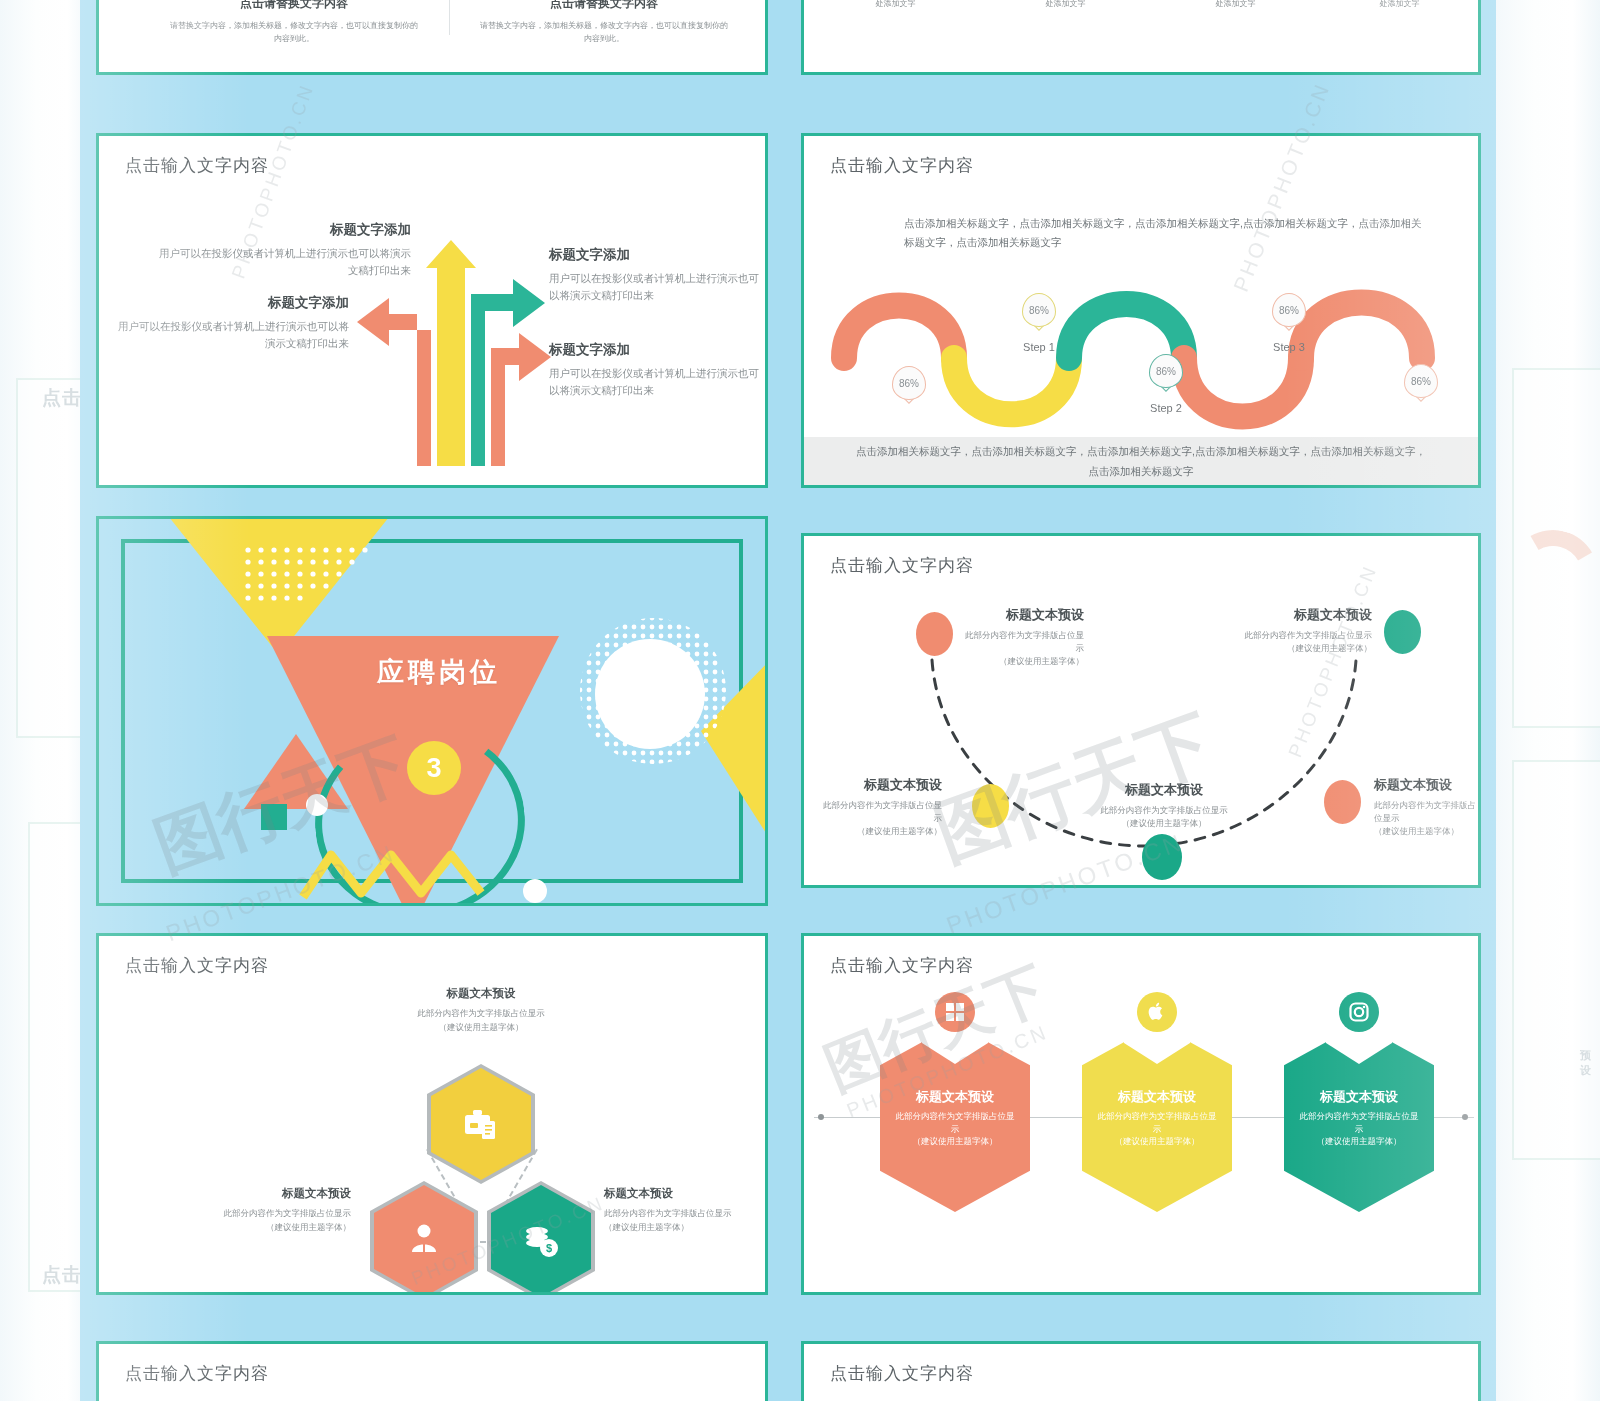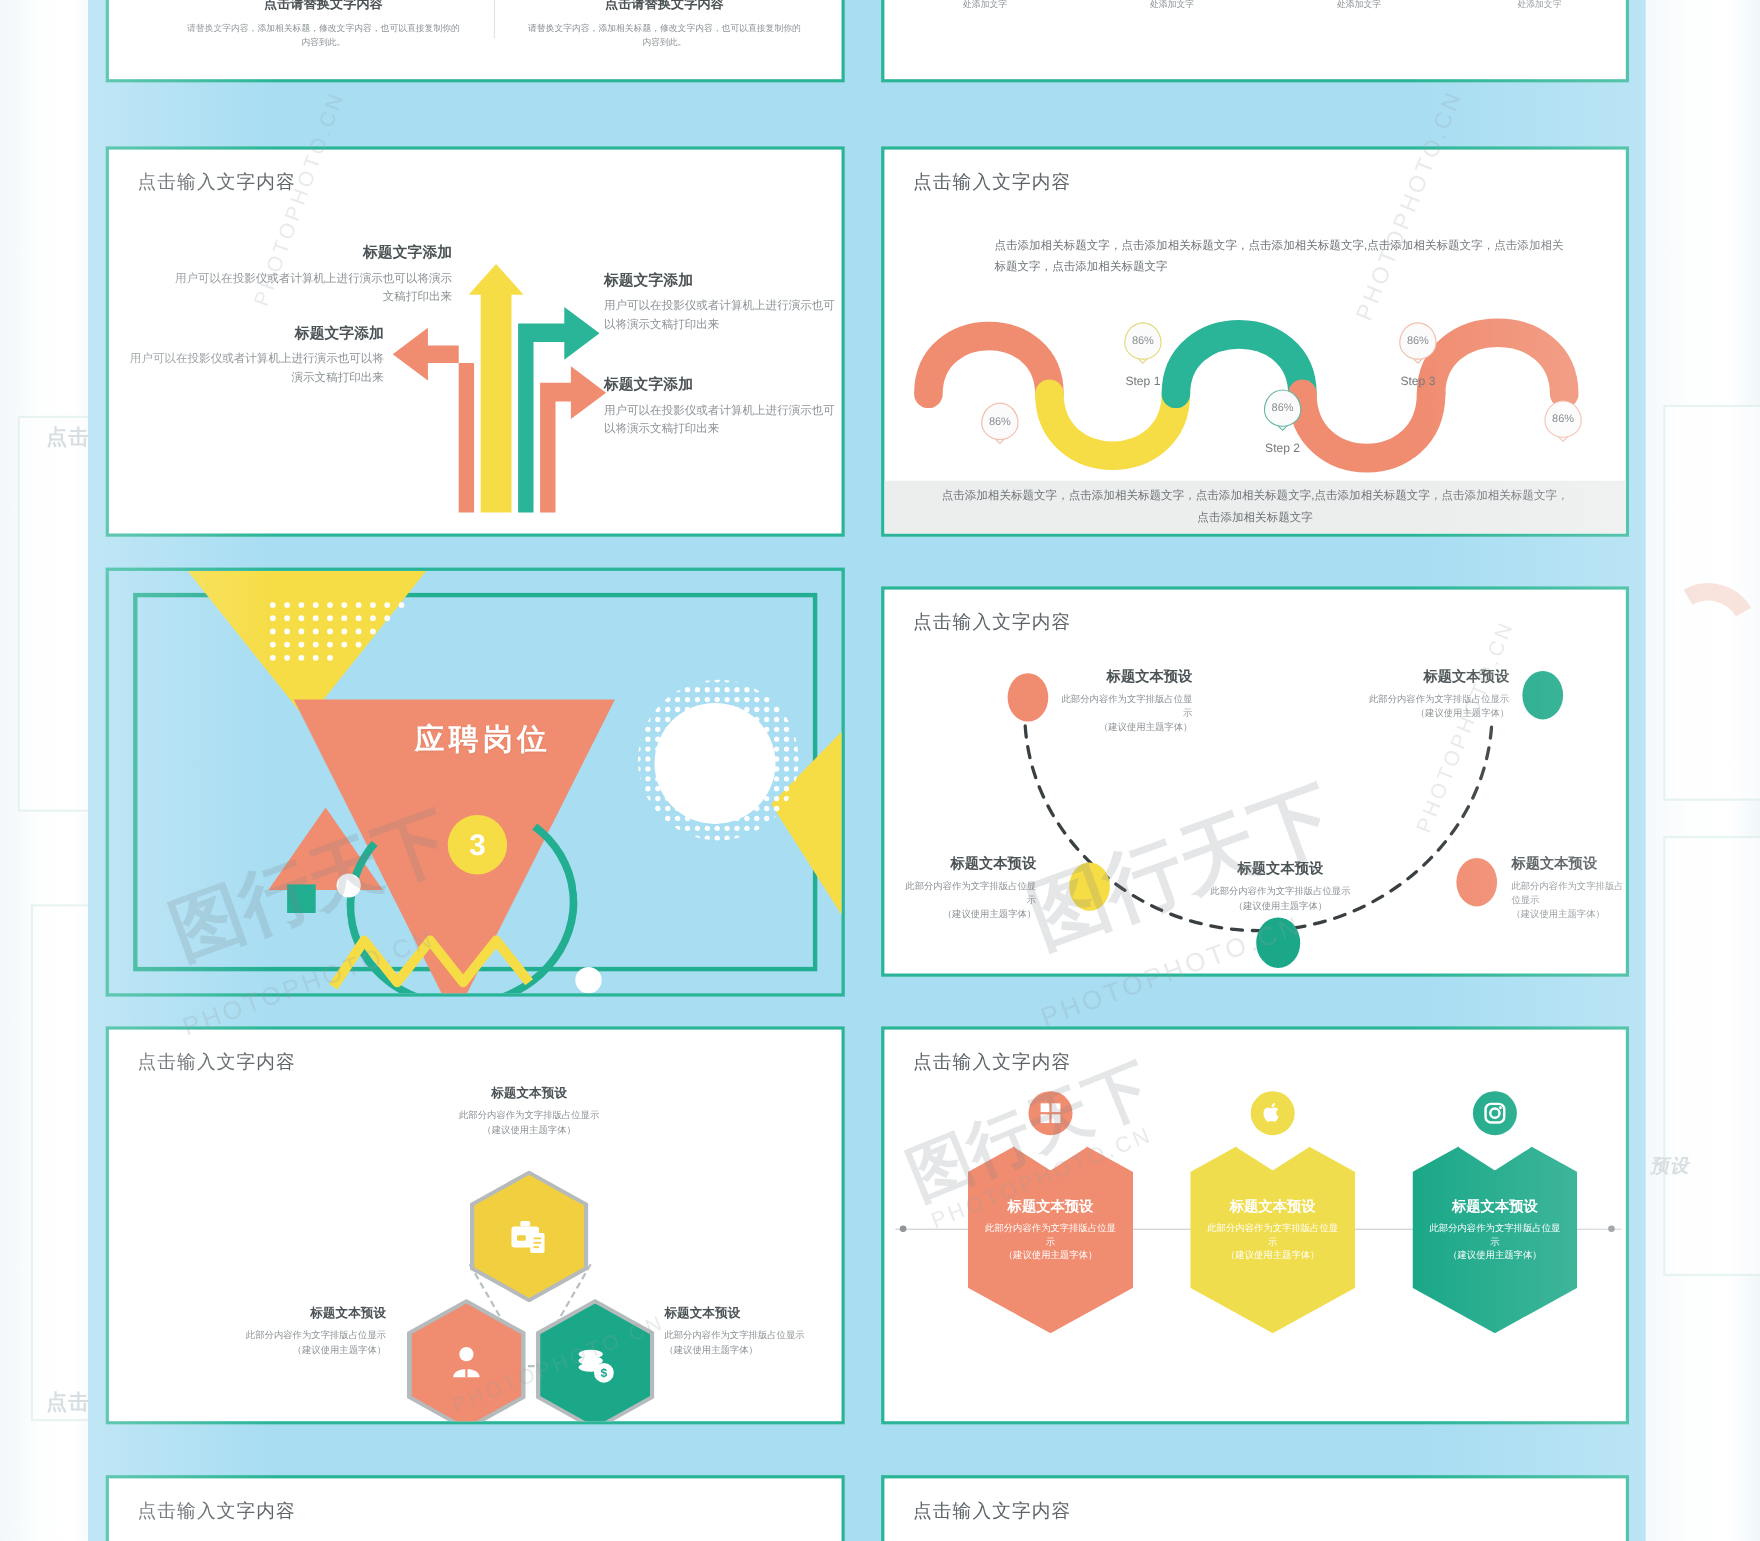--- a/index.html
+++ b/index.html
@@ -105,21 +105,21 @@
   <div class="ghost-col" style="left:1490px;width:110px;"></div>
 
   <div class="ghost-card" style="left:16px; top:378px; width:120px; height:360px;"></div>
   <div class="ghost-card" style="left:28px; top:822px; width:110px; height:470px;"></div>
   <div class="ghost-txt" style="left:42px; top:385px;">点击</div>
   <div class="ghost-txt" style="left:42px; top:1262px;">点击</div>
 
   <div class="ghost-card" style="left:1512px; top:368px; width:100px; height:360px;"></div>
   <div class="ghost-card" style="left:1512px; top:760px; width:100px; height:400px;"></div>
   <div class="ghost-arc" style="left:1508px; top:530px; width:90px; height:90px; transform:rotate(15deg);"></div>
-  <div class="ghost-txt" style="left:1500px; top:1048px; font-size:17px;font-style:italic;">预设</div>
+  <div class="ghost-txt" style="left:1580px; top:1048px; font-size:11px;">预设</div>
 
   <div class="strip"></div>
 
   <div class="slide plain" style="left:96px; top:-200px; width:672px; height:275px;">
     <div style="position:absolute; left:70px; top:192px; width:250px; text-align:center;">
       <div class="lbl-h" style="font-size:12px;">点击请替换文字内容</div>
       <div class="lbl-b" style="font-size:8px; margin-top:8px;">请替换文字内容，添加相关标题，修改文字内容，也可以直接复制你的内容到此。</div>
     </div>
     <div style="position:absolute; left:350px; top:190px; width:1px; height:42px; background:#dfe3e5;"></div>
     <div style="position:absolute; left:380px; top:192px; width:250px; text-align:center;">

